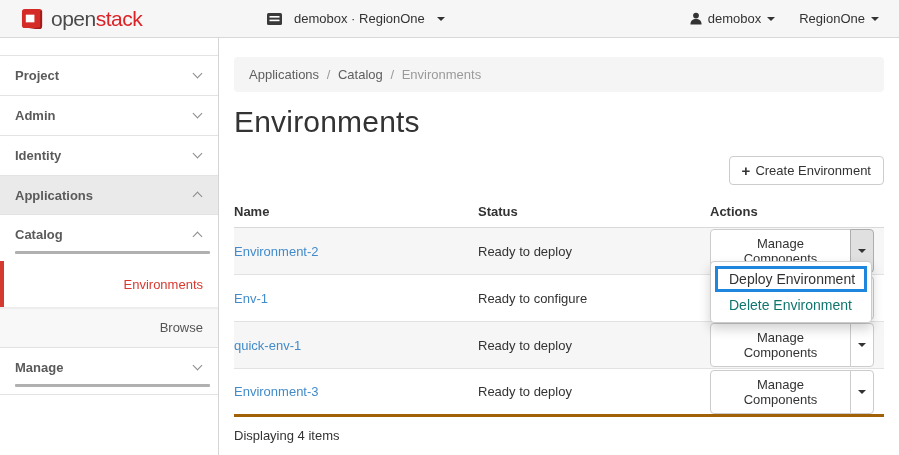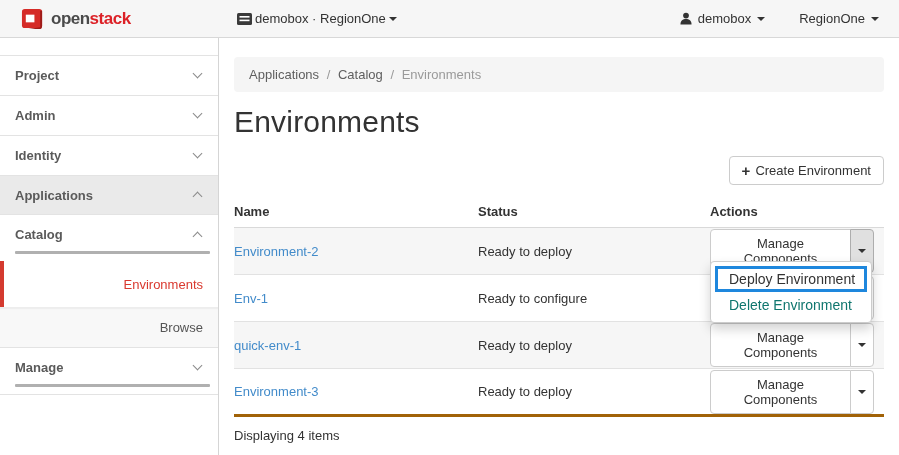--- a/index.html
+++ b/index.html
@@ -3,26 +3,26 @@
 <meta charset="utf-8">
 <style>
   * { margin:0; padding:0; box-sizing:border-box; }
   html,body { width:899px; height:455px; overflow:hidden; background:#fff;
               font-family:"Liberation Sans", sans-serif; color:#333; }
 
   
   .topbar { height:38px; background:#f6f6f6; border-bottom:1px solid #d8d8d8;
             display:flex; align-items:center; }
   .brand { width:219px; padding-left:21px; display:flex; align-items:center; gap:7px; flex-shrink:0; }
-  .wordmark { font-size:17px; letter-spacing:-0.5px; line-height:1;font-weight:bold; }
+  .wordmark { font-size:21px; letter-spacing:-0.5px; line-height:1; }
   .wm-open { color:#4a4a4a; }
   .wm-stack { color:#dc2127; }
-  .ctx-switcher { margin-left:18px; display:flex; align-items:center; gap:3px;
+  .ctx-switcher { margin-left:48px; display:flex; align-items:center; gap:12px;
                   font-size:13px; color:#333; cursor:pointer; }
-  .topbar-right { margin-left:auto; display:flex; align-items:center; gap:34px; padding-right:20px; }
+  .topbar-right { margin-left:auto; display:flex; align-items:center; gap:24px; padding-right:20px; }
   .menu-link { display:flex; align-items:center; gap:6px; font-size:13px; color:#333; cursor:pointer; }
   .caret { display:inline-block; width:0; height:0; border-left:4px solid transparent;
            border-right:4px solid transparent; border-top:4px solid #333; margin-top:1px; }
 
   
   .layout { display:flex; height:417px;justify-content:space-between; }
 
   
   .sidebar { width:219px; flex-shrink:0; border-right:1px solid #d5d5d5; background:#fff; }
   .side-strip { height:17px; background:#fff; }

